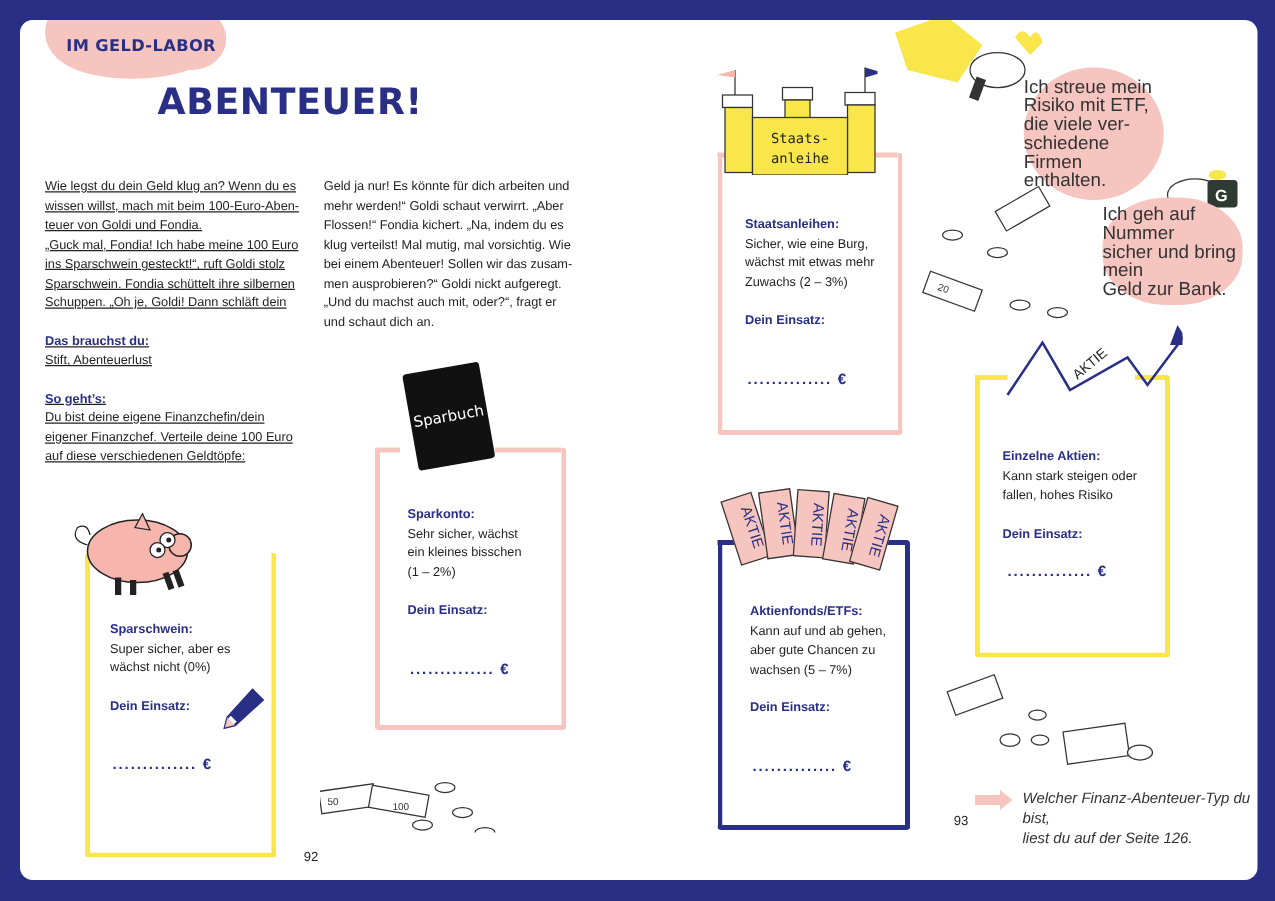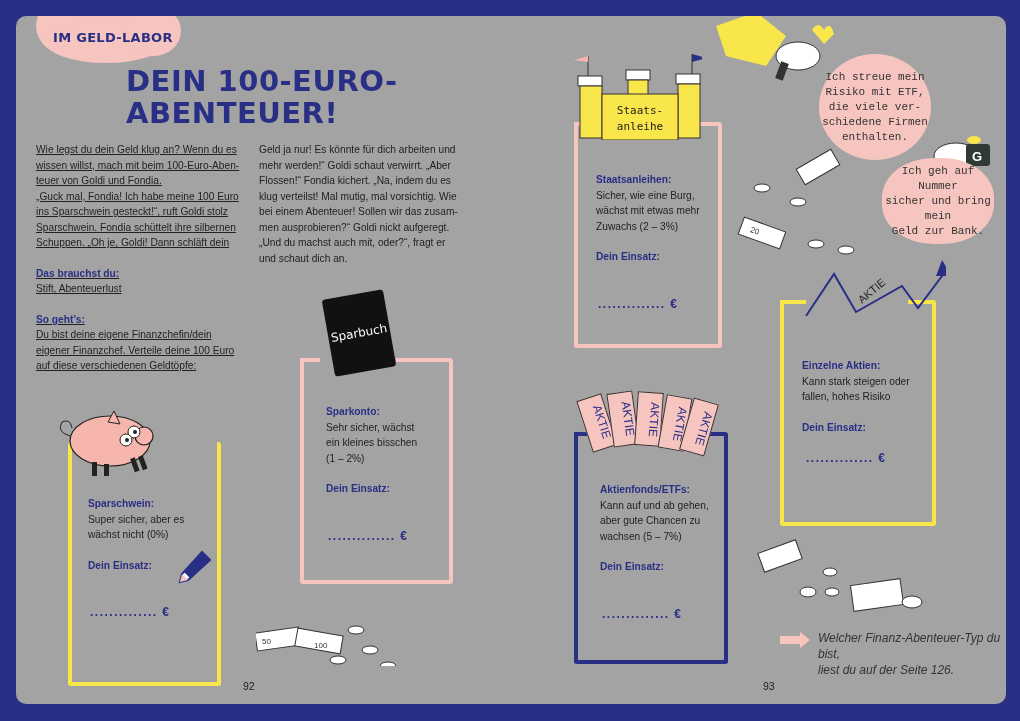--- a/index.html
+++ b/index.html
@@ -1,50 +1,49 @@
 <!DOCTYPE html>
 <html><head>
 <meta charset="utf-8">
 <style>
   html, body { margin:0; padding:0; }
   body { width:1020px; height:721px; overflow:hidden; background:#2a2f86; font-family:"Liberation Sans", sans-serif; color:#222; position:relative; }
-  .spread { position:absolute; left:16px; top:16px; width:990px; height:688px; background:#a3a3a3; border-radius:10px; overflow:hidden; }
+  .spread { position:absolute; left:16px; top:16px; width:990px; height:688px; background:#ffffff; border-radius:10px; overflow:hidden; }
   .abs { position:absolute; }
   .cloud { position:absolute; left:20px; top:0px; width:140px; height:56px; }
   .cloud span { position:absolute; background:#f6c5c0; border-radius:50%; }
   .section-label { position:absolute; left:37px; top:14px; font-weight:900; font-size:13px; color:#2a2f86; letter-spacing:0.3px; font-family:"DejaVu Sans", sans-serif; }
   .title { position:absolute; left:110px; top:49px; font-family:"DejaVu Sans", sans-serif; font-weight:900; font-size:29px; line-height:32px; color:#2a2f86; letter-spacing:0.5px; }
   .body-text { font-size:10.2px; line-height:15.5px; color:#222; }
   .h-blue { color:#2a2f86; font-weight:bold; font-size:10.2px; }
   .col { position:absolute; }
   .box { position:absolute; border:4px solid; border-radius:3px; }
   .box-yellow { border-color:#f8e64a; }
   .box-pink { border-color:#f6c5c0; }
   .box-navy { border-color:#2a2f86; }
   .box-text { position:absolute; font-size:10.2px; line-height:15.5px; }
   .dots { color:#2a2f86; font-weight:bold; font-size:12px; letter-spacing:1.5px; }
-  .bubble { position:absolute; background:#f6c5c0; border-radius:50%; text-align:center; font-size:11px; line-height:15px; color:#333; display:flex; align-items:center; justify-content:center;font-family:Liberation Mono, monospace; }
+  .bubble { position:absolute; background:#f6c5c0; border-radius:50%; text-align:left; font-size:15px; line-height:15px; color:#333; display:flex; align-items:center; justify-content:center; }
   .page-num { position:absolute; font-size:10.5px; color:#222; }
   .footnote { position:absolute; font-style:italic; font-size:12px; line-height:16px; color:#333; }
 </style>
 </head>
 <body>
 
 <div class="spread">
 
   <div class="cloud">
     <span style="left:0;top:-20px;width:70px;height:60px;"></span>
     <span style="left:40px;top:-30px;width:80px;height:70px;"></span>
     <span style="left:10px;top:5px;width:120px;height:42px;"></span>
     <span style="left:90px;top:-10px;width:55px;height:50px;"></span>
   </div>
   <div class="section-label">IM GELD-LABOR</div>
 
   <div class="title">
-    <div>DEIN 100-EURO-</div>
     <div>ABENTEUER!</div>
   </div>
 
   <div class="col body-text" style="left:20px;top:126px;width:220px;text-decoration:underline;">
     <div>Wie legst du dein Geld klug an? Wenn du es</div>
     <div>wissen willst, mach mit beim 100-Euro-Aben-</div>
     <div>teuer von Goldi und Fondia.</div>
     <div>„Guck mal, Fondia! Ich habe meine 100 Euro</div>
     <div>ins Sparschwein gesteckt!“, ruft Goldi stolz</div>
     <div>Sparschwein. Fondia schüttelt ihre silbernen</div>
@@ -256,14 +255,14 @@
 
   <svg class="abs" style="left:764px;top:616px;" width="30" height="16">
     <polygon points="0,4 20,4 20,0 30,8 20,16 20,12 0,12" fill="#f6c5c0"></polygon>
   </svg>
   <div class="footnote" style="left:802px;top:614px;">
     <div>Welcher Finanz-Abenteuer-Typ du bist,</div>
     <div>liest du auf der Seite 126.</div>
   </div>
 
   <div class="page-num" style="left:227px;top:664px;">92</div>
-  <div class="page-num" style="left:747px;top:664px;">93</div>
+  <div class="page-num" style="left:747px;top:635px;">93</div>
 </div>
 
 </body></html>

